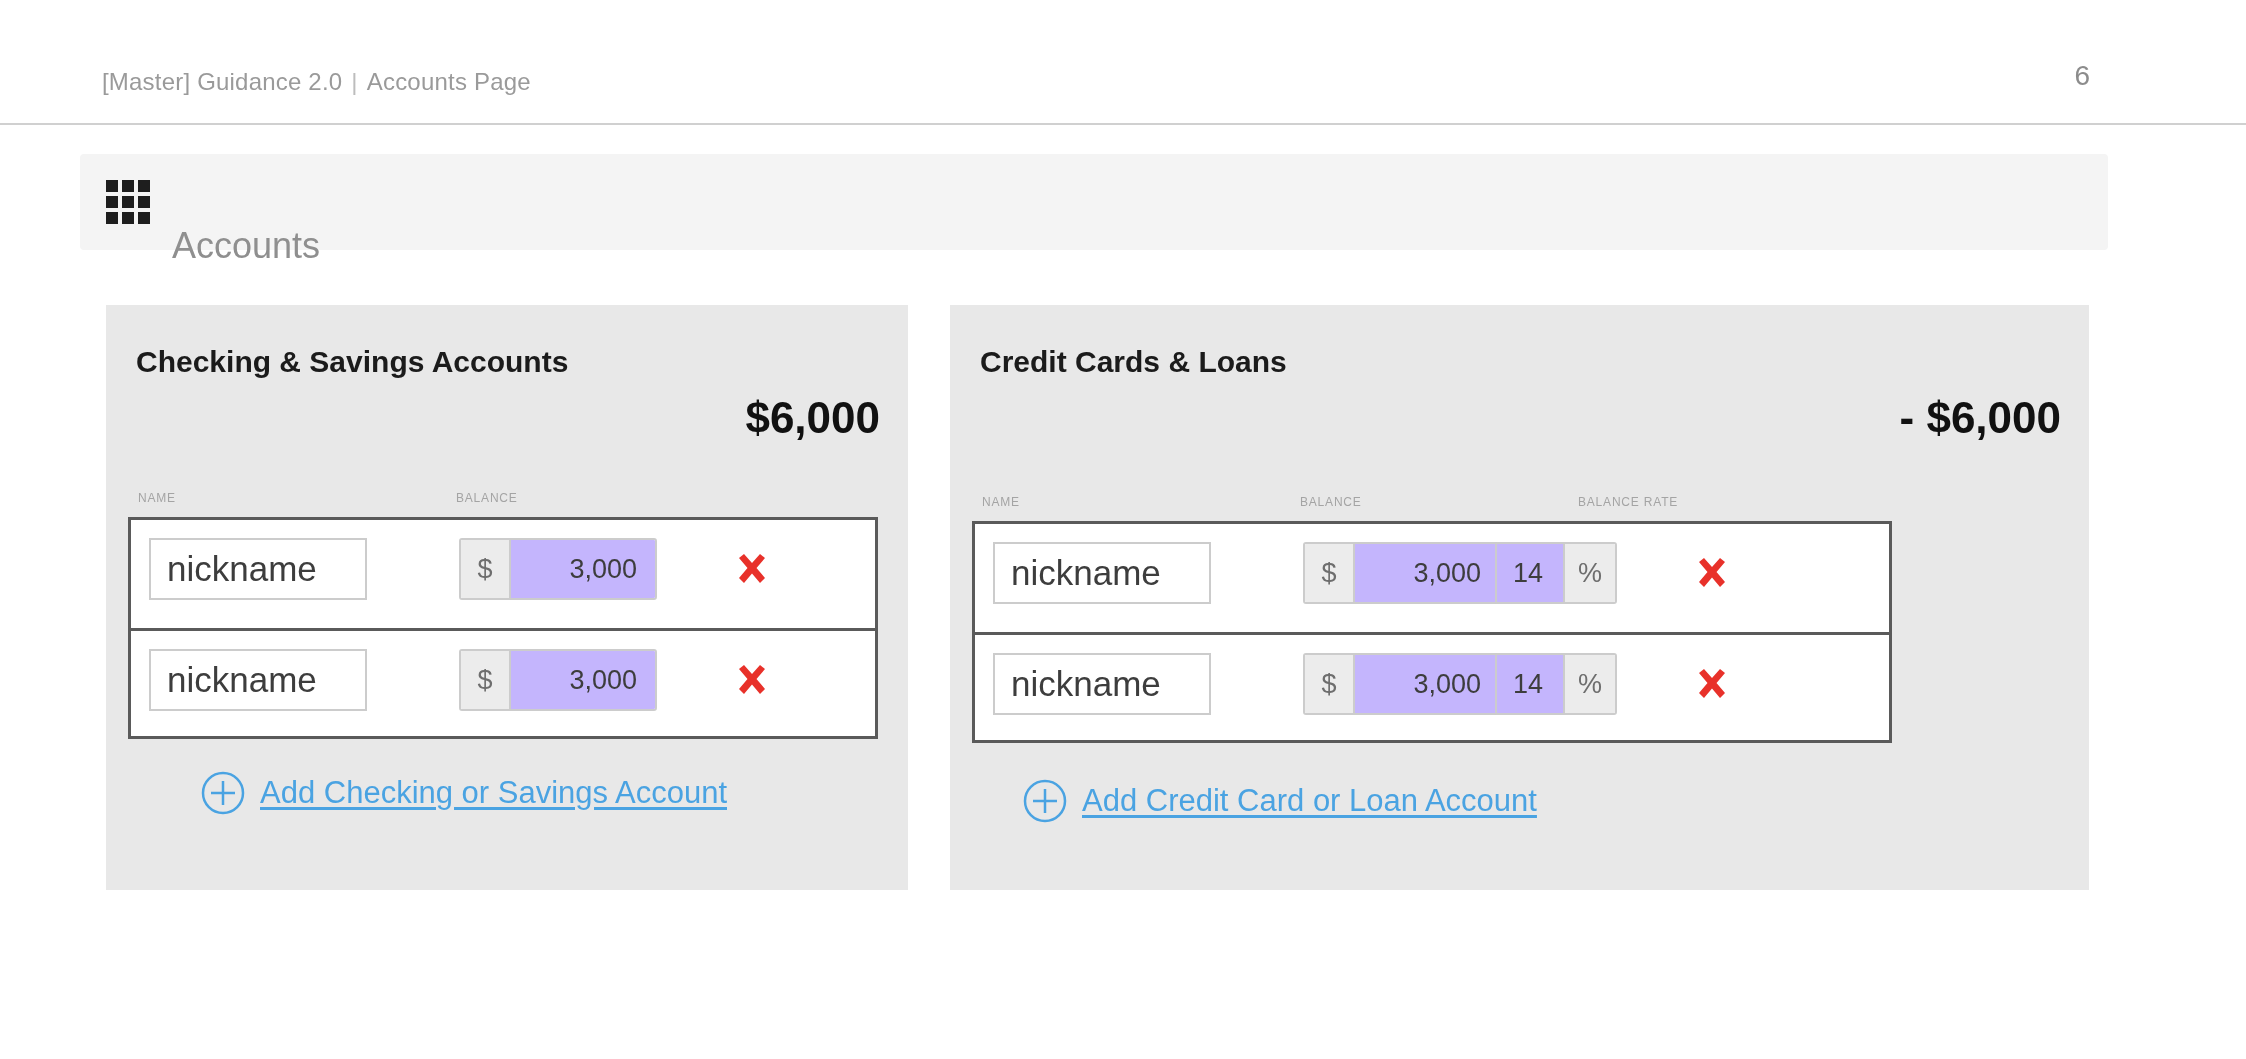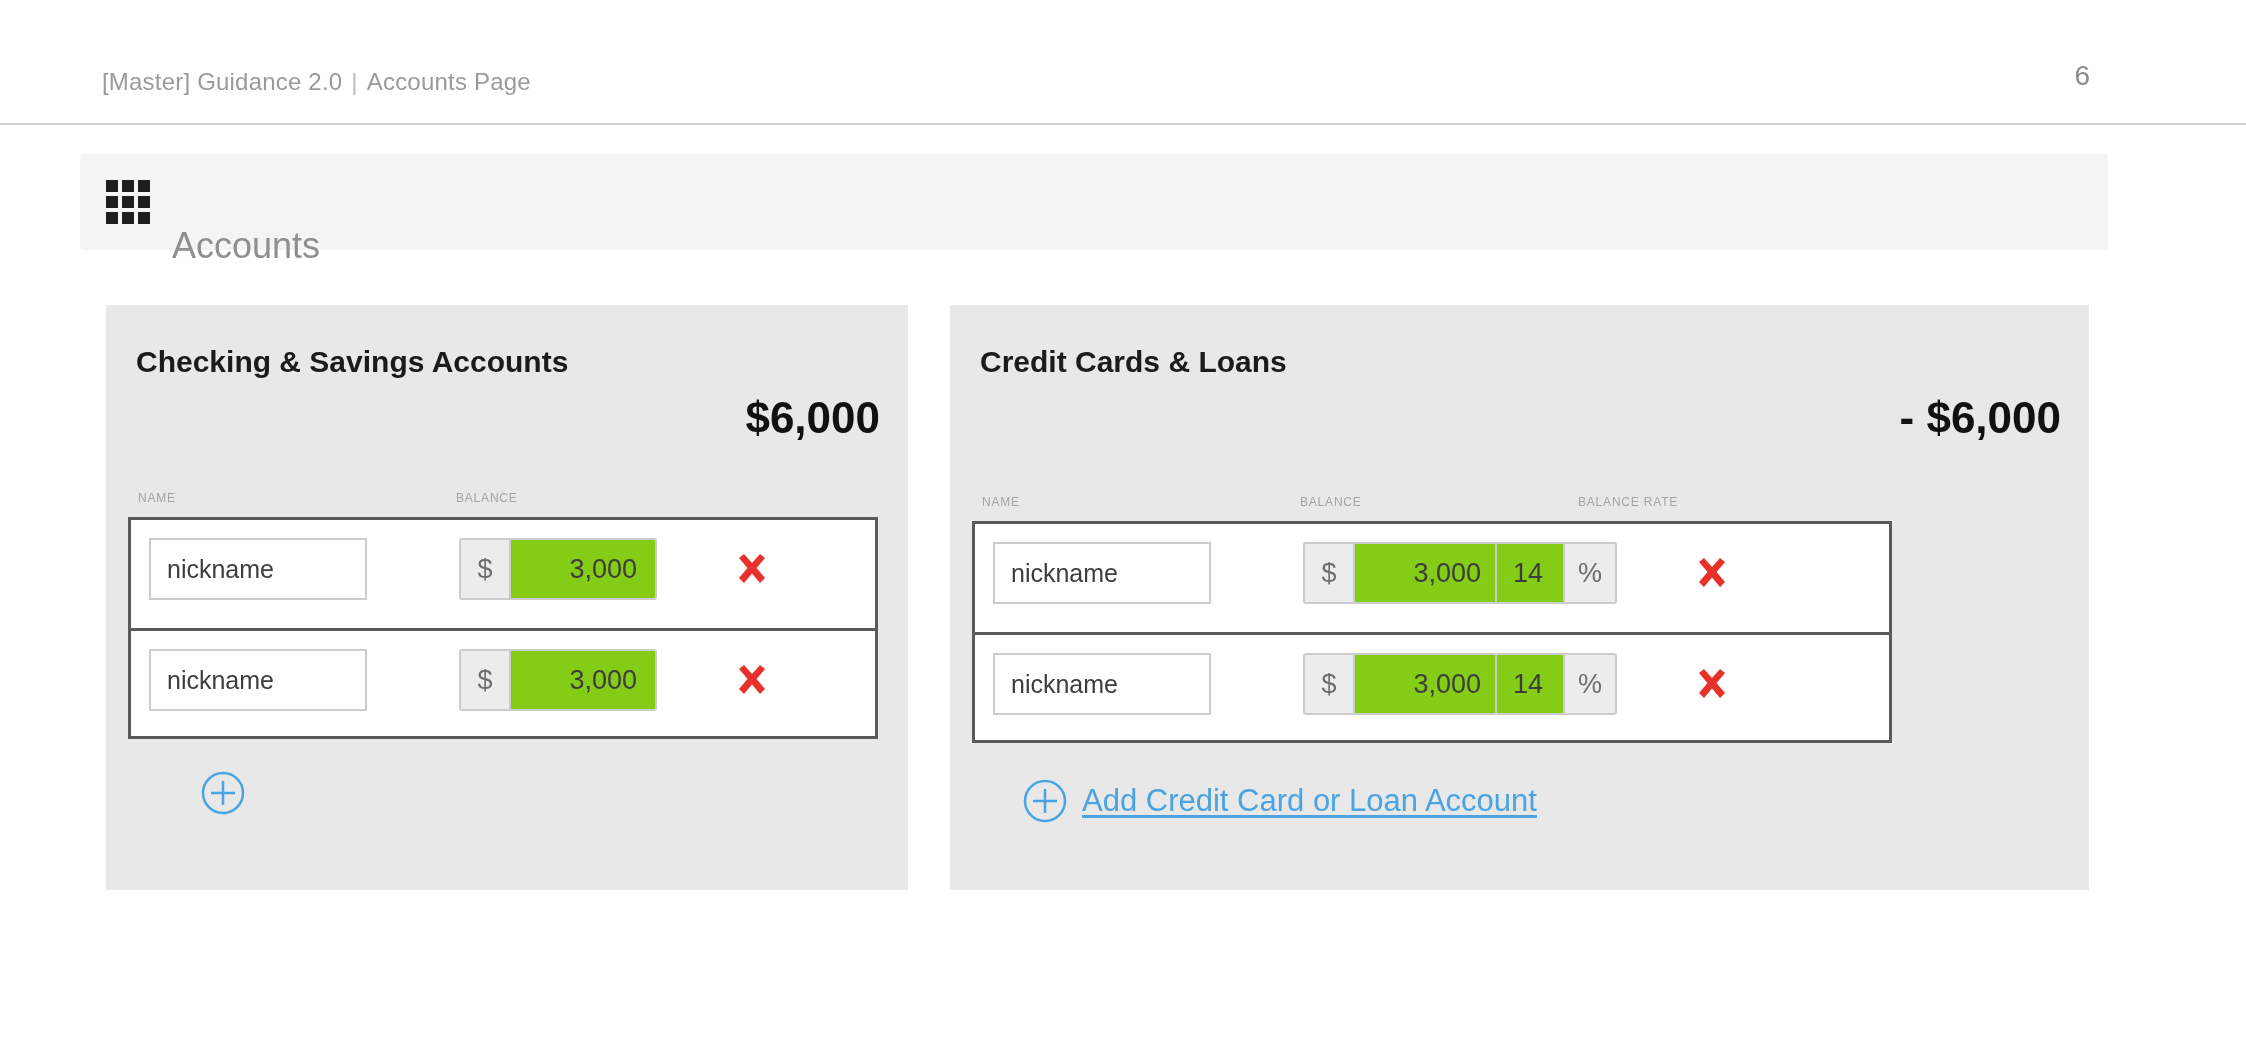--- a/index.html
+++ b/index.html
@@ -174,21 +174,21 @@
   .field-name {
     position: absolute;
     top: 18px;
     height: 62px;
     background: #ffffff;
     border: 2px solid #cccccc;
     box-sizing: border-box;
     display: flex;
     align-items: center;
     padding-left: 16px;
-    font-size: 25px;
+    font-size: 35px;
     color: #3d3d3d;
   }
 
   
   .input-group {
     position: absolute;
     top: 18px;
     height: 62px;
     display: flex;
     box-sizing: border-box;
@@ -202,21 +202,21 @@
     align-items: center;
     justify-content: center;
     font-size: 27px;
     color: #6e6e6e;
     box-sizing: border-box;
   }
   .addon-left { border-right: 2px solid #cccccc; }
   .addon-right { border-left: 2px solid #cccccc; }
   .ig-input {
     flex: 1;
-    background: #84cc16;
+    background: #c4b5fd;
     display: flex;
     align-items: center;
     justify-content: flex-end;
     padding-right: 18px;
     font-size: 27px;
     color: #3d3d3d;
     box-sizing: border-box;
   }
   .ig-input.left-num {
     justify-content: center;
@@ -316,20 +316,21 @@
 
   </div>
 </div>
 
 <div class="add-row" style="position:absolute; left:200px; top:770px;">
   <svg class="plus-icon" width="46" height="46" viewBox="0 0 46 46">
     <circle cx="23" cy="23" r="20" fill="none" stroke="#4aa3e2" stroke-width="2.5"></circle>
     <line x1="23" y1="11" x2="23" y2="35" stroke="#4aa3e2" stroke-width="2.5"></line>
     <line x1="11" y1="23" x2="35" y2="23" stroke="#4aa3e2" stroke-width="2.5"></line>
   </svg>
+  <span class="add-link">Add Checking or Savings Account</span>
 </div>
 
 <div class="panel panel-right">
   <div class="panel-title">Credit Cards &amp; Loans</div>
   <div class="panel-total">- $6,000</div>
 
   <div class="col-headers" style="top:190px;">
     <div class="col-head" style="left:32px;">NAME</div>
     <div class="col-head" style="left:350px;">BALANCE</div>
     <div class="col-head" style="left:628px;">BALANCE RATE</div>

